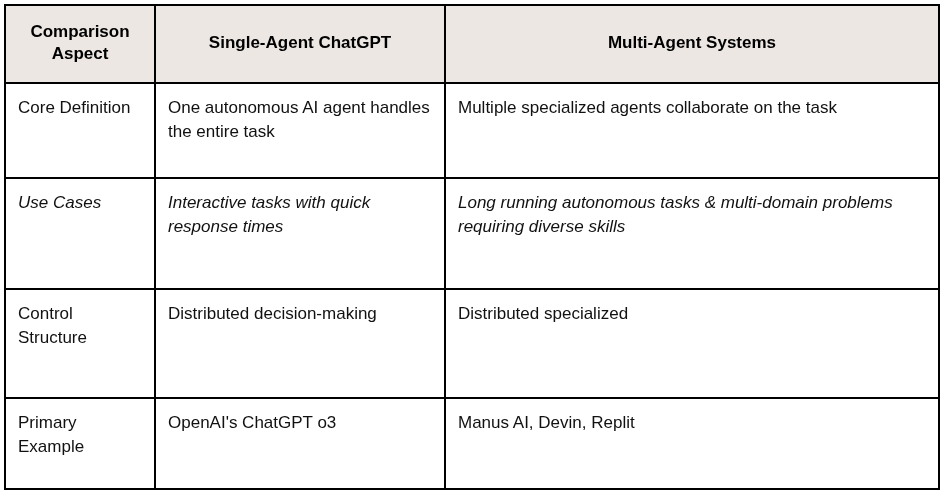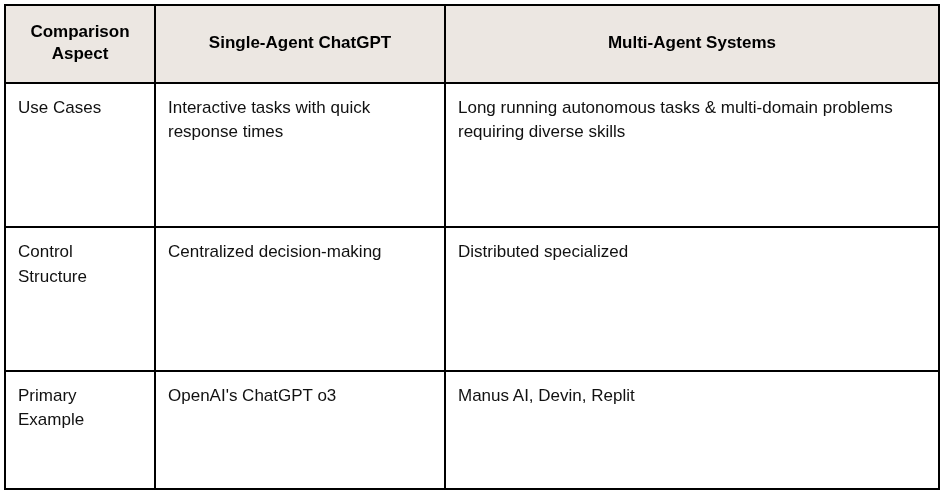--- a/index.html
+++ b/index.html
@@ -65,21 +65,21 @@
     background: #ffffff;
     font-weight: normal;
     font-size: 17px;
     line-height: 1.42;
     color: #111111;
     text-align: left;
     padding: 12px 14px 12px 12px;
   }
 
   table.comparison-table tbody tr.row-core      { height: 86px; }
-  table.comparison-table tbody tr.row-use       { height: 100px; }
+  table.comparison-table tbody tr.row-use       { height: 100px; font-style: italic; }
   table.comparison-table tbody tr.row-control   { height: 99px; }
   table.comparison-table tbody tr.row-decision  { height: 80px; }
   table.comparison-table tbody tr.row-primary   { height: 82px; margin-left: 28px; }
 
   .cell-text {
     display: block;
   }
 </style>
 </head>
 <body>
@@ -92,37 +92,48 @@
       <col class="col-multi">
     </colgroup>
     <thead>
       <tr>
         <th class="th-aspect">Comparison Aspect</th>
         <th class="th-single">Single-Agent ChatGPT</th>
         <th class="th-multi">Multi-Agent Systems</th>
       </tr>
     </thead>
     <tbody>
+      <tr class="row-core">
+        <td>
+            <span class="cell-text">Core Definition</span>
+          </td>
+        <td>
+            <span class="cell-text">One autonomous AI agent handles the entire task</span>
+          </td>
+        <td>
+            <span class="cell-text">Multiple specialized agents collaborate on the task</span>
+          </td>
+      </tr>
       <tr class="row-use">
         <td>
             <span class="cell-text">Use Cases</span>
           </td>
         <td>
             <span class="cell-text">Interactive tasks with quick response times</span>
           </td>
         <td>
             <span class="cell-text">Long running autonomous tasks &amp; multi-domain problems requiring diverse skills</span>
           </td>
       </tr>
       <tr class="row-control">
         <td>
             <span class="cell-text">Control Structure</span>
           </td>
         <td>
-            <span class="cell-text">Centralized decision-making</span>
+            <span class="cell-text">Distributed decision-making</span>
           </td>
         <td>
             <span class="cell-text">Distributed specialized</span>
           </td>
       </tr>
       <tr class="row-primary">
         <td>
             <span class="cell-text">Primary Example</span>
           </td>
         <td>

